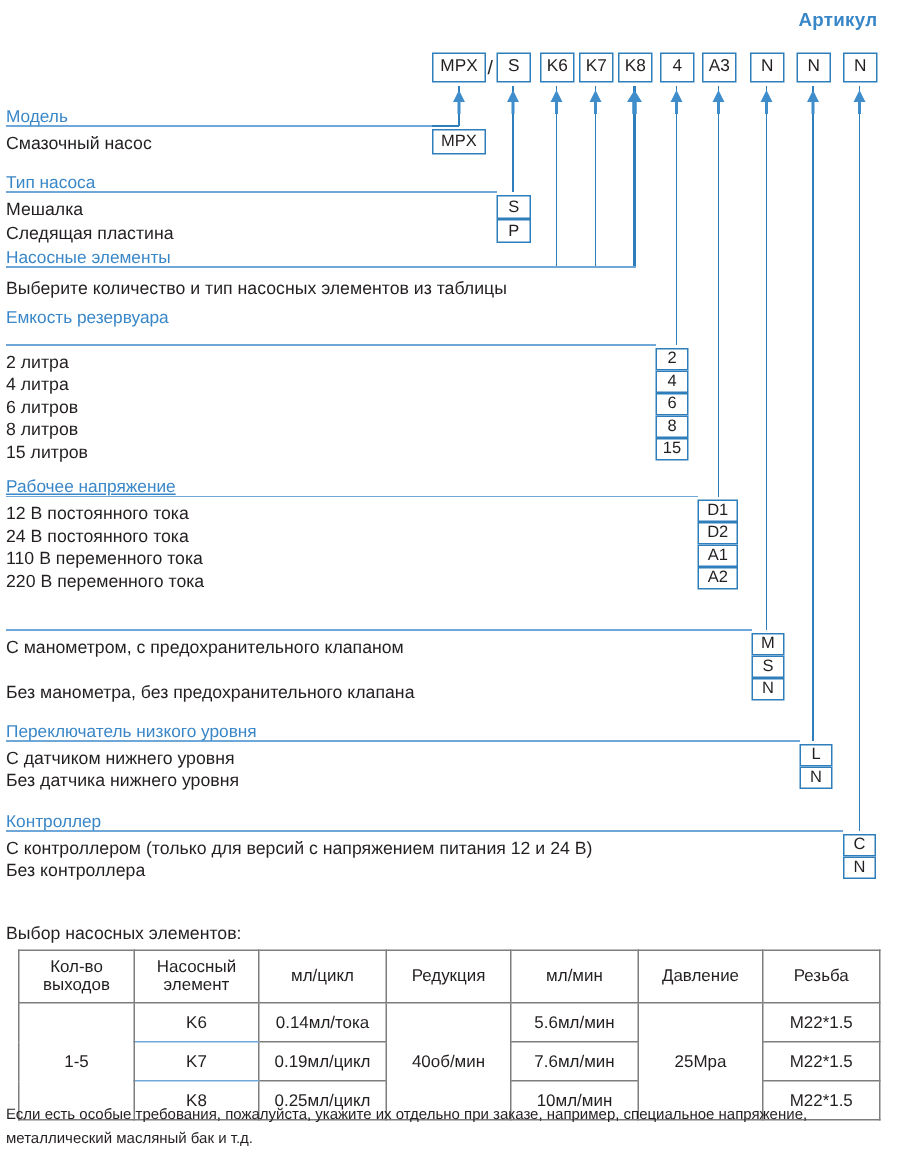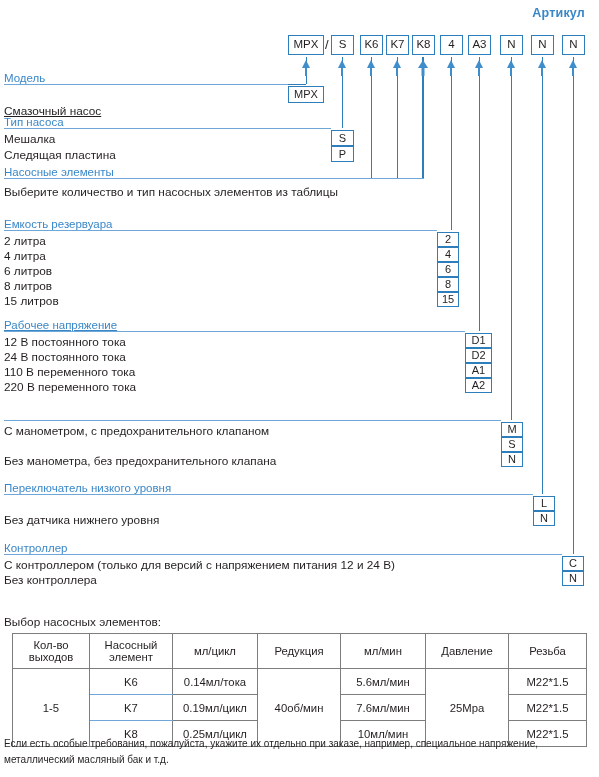--- a/index.html
+++ b/index.html
@@ -159,33 +159,33 @@
     <div class="codebox" style="left:386px;width:23px;">K7</div>
     <div class="codebox" style="left:412px;width:23px;">K8</div>
     <div class="codebox" style="left:440px;width:23px;">4</div>
     <div class="codebox" style="left:468px;width:23px;">A3</div>
     <div class="codebox" style="left:500px;width:23px;">N</div>
     <div class="codebox" style="left:531px;width:23px;">N</div>
     <div class="codebox" style="left:562px;width:23px;">N</div>
   </div>
 
   <div class="sechead" style="top:72px;">Модель</div>
-  <div class="opt" style="top:104px;text-decoration:underline;">Смазочный насос</div>
+  <div class="opt" style="top:88px;">Смазочный насос</div>
   <div class="optbox" style="left:288px;top:86px;width:36px;height:17px;">MPX</div>
 
   <div class="sechead" style="top:116px;">Тип насоса</div>
   <div class="opt" style="top:132px;">Мешалка</div>
   <div class="optbox" style="left:331px;top:130px;width:23px;height:16px;">S</div>
   <div class="opt" style="top:148px;">Следящая пластина</div>
   <div class="optbox" style="left:331px;top:146px;width:23px;height:16px;">P</div>
 
   <div class="sechead" style="top:166px;">Насосные элементы</div>
   <div class="opt" style="top:185px;">Выберите количество и тип насосных элементов из таблицы</div>
 
-  <div class="sechead" style="top:218px;">Емкость резервуара</div>
+  <div class="sechead" style="top:206px;">Емкость резервуара</div>
   <div class="opt" style="top:234px;">2 литра</div>
   <div class="optbox" style="left:437px;top:232px;width:22px;height:15px;">2</div>
   <div class="opt" style="top:249px;">4 литра</div>
   <div class="optbox" style="left:437px;top:247px;width:22px;height:15px;">4</div>
   <div class="opt" style="top:264px;">6 литров</div>
   <div class="optbox" style="left:437px;top:262px;width:22px;height:15px;">6</div>
   <div class="opt" style="top:279px;">8 литров</div>
   <div class="optbox" style="left:437px;top:277px;width:22px;height:15px;">8</div>
   <div class="opt" style="top:294px;">15 литров</div>
   <div class="optbox" style="left:437px;top:292px;width:22px;height:15px;">15</div>
@@ -200,20 +200,21 @@
   <div class="opt" style="top:380px;">220 В переменного тока</div>
   <div class="optbox" style="left:465px;top:378px;width:27px;height:15px;text-align:center;">A2</div>
 
   <div class="opt" style="top:424px;">С манометром, с предохранительного клапаном</div>
   <div class="optbox" style="left:501px;top:422px;width:22px;height:15px;">M</div>
   <div class="optbox" style="left:501px;top:437px;width:22px;height:15px;">S</div>
   <div class="opt" style="top:454px;">Без манометра, без предохранительного клапана</div>
   <div class="optbox" style="left:501px;top:452px;width:22px;height:15px;">N</div>
 
   <div class="sechead" style="top:482px;">Переключатель низкого уровня</div>
+  <div class="opt" style="top:498px;">С датчиком нижнего уровня</div>
   <div class="optbox" style="left:533px;top:496px;width:22px;height:15px;">L</div>
   <div class="opt" style="top:513px;">Без датчика нижнего уровня</div>
   <div class="optbox" style="left:533px;top:511px;width:22px;height:15px;">N</div>
 
   <div class="sechead" style="top:542px;">Контроллер</div>
   <div class="opt" style="top:558px;">С контроллером (только для версий с напряжением питания 12 и 24 В)</div>
   <div class="optbox" style="left:562px;top:556px;width:22px;height:15px;">C</div>
   <div class="opt" style="top:573px;">Без контроллера</div>
   <div class="optbox" style="left:562px;top:571px;width:22px;height:15px;">N</div>
 

